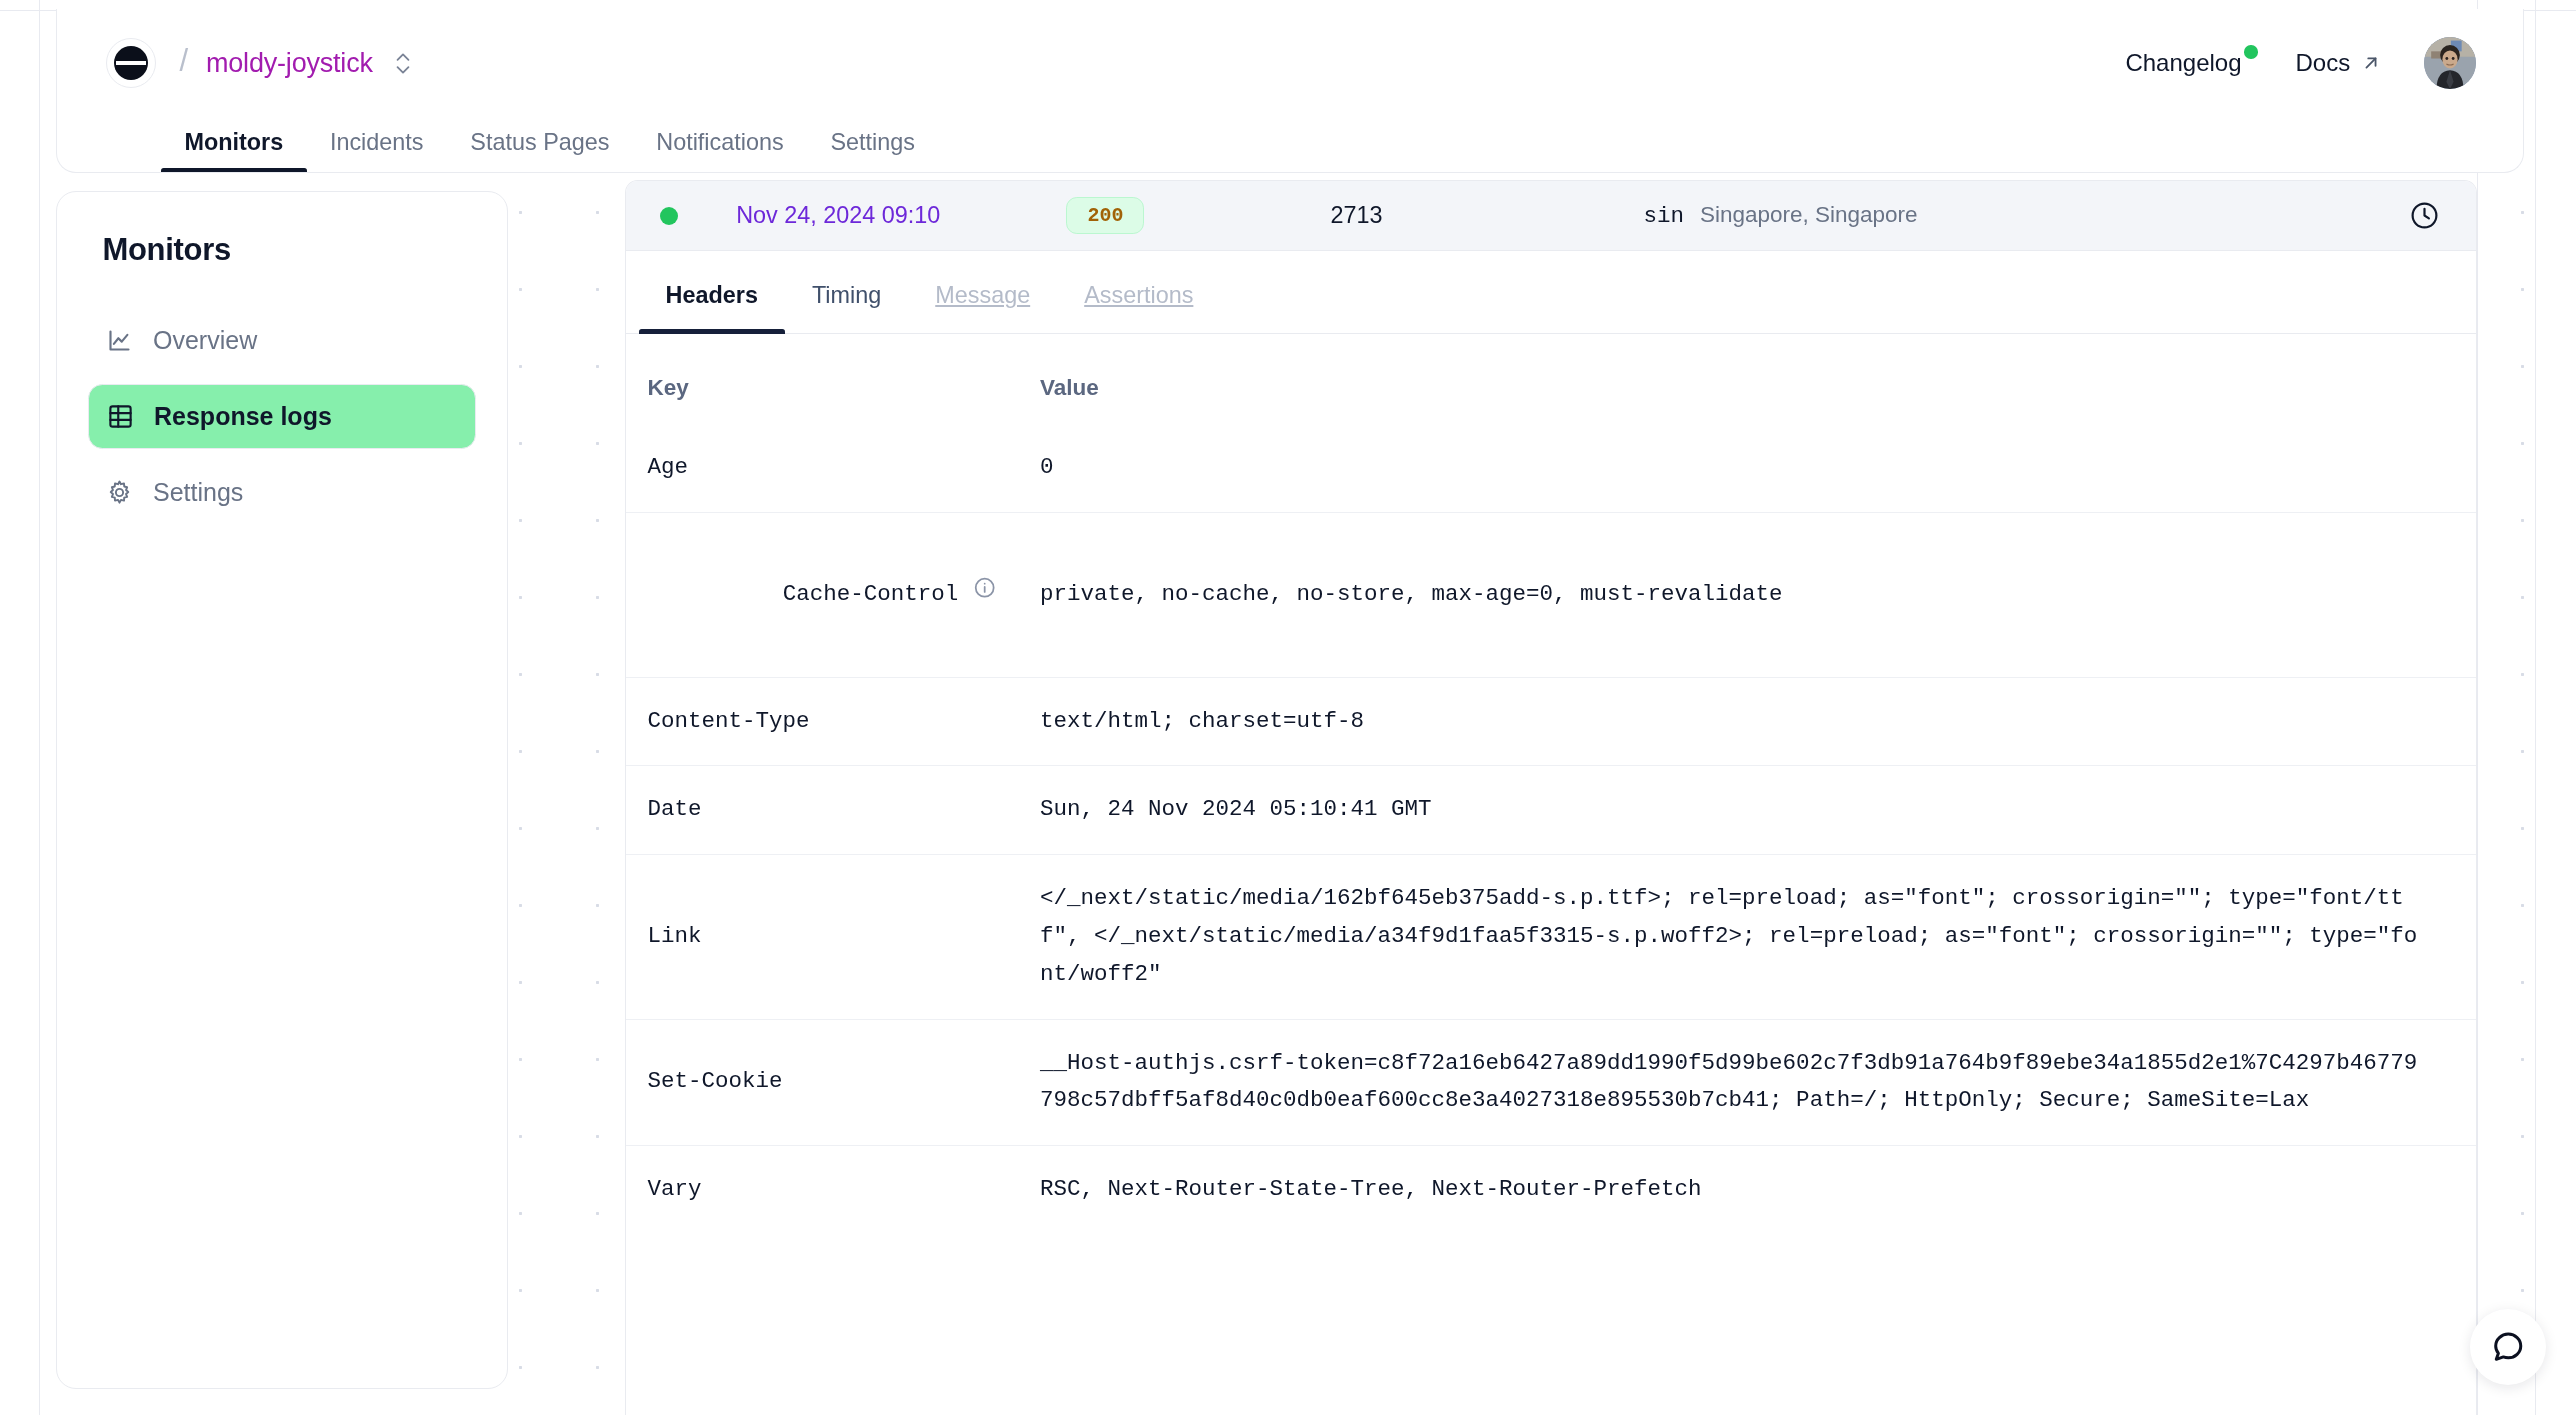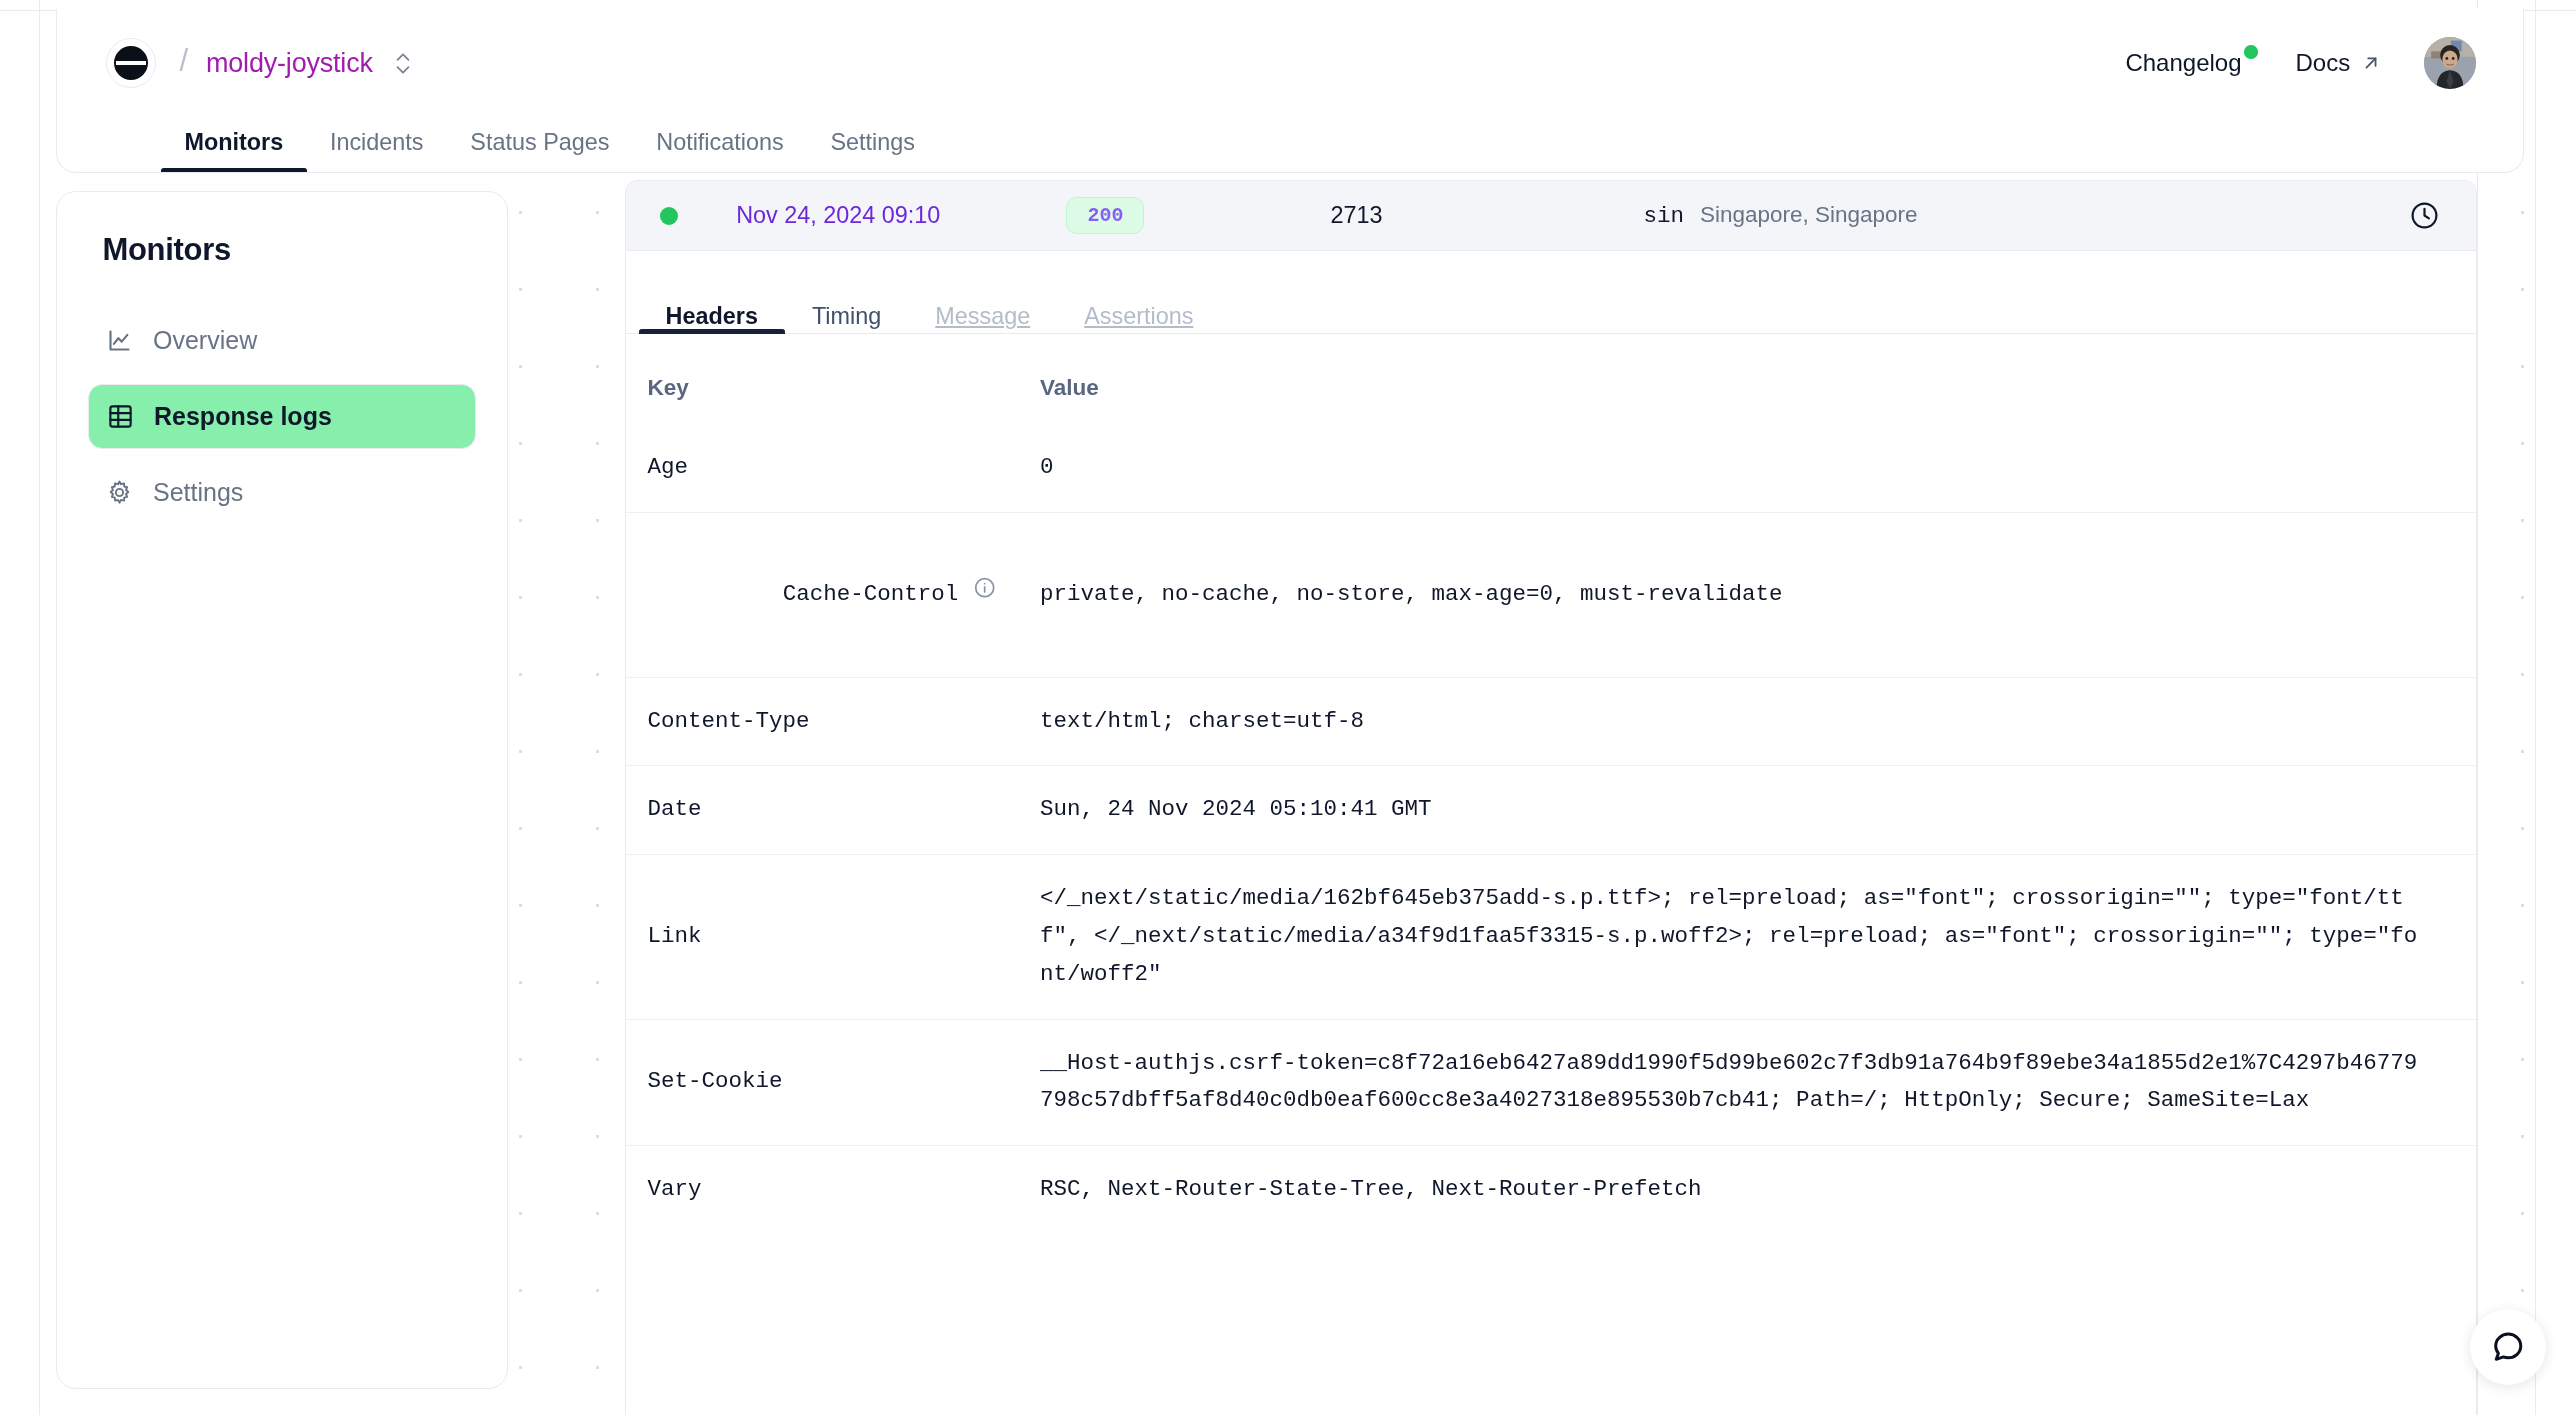--- a/index.html
+++ b/index.html
@@ -281,21 +281,21 @@
   .lh-date {
     font-size: 23.4px;
     color: #6d28d9;
     margin-left: 58px;
     white-space: nowrap;
   }
   .status-badge {
     margin-left: 126px;
     background: #dcfce7;
     border: 0.9px solid #bbf7d0;
-    color: #8b5cf6;
+    color: #a16207;
     font-family: "Liberation Mono", monospace;
     font-size: 20px;
     font-weight: 700;
     border-radius: 10.8px;
     padding: 7.2px 20px;
     line-height: 1;
   }
   .lh-latency {
     margin-left: 186px;
     font-size: 23.4px;
@@ -330,21 +330,21 @@
   .sub-tabs {
     height: 83px;
     display: flex;
     align-items: flex-end;
     padding-left: 12.6px;
     border-bottom: 0.9px solid #e9ebf0;
   }
   .sub-tab {
     font-size: 23.4px;
     color: #40506b;
-    padding: 0 27px 3px 27px;
+    padding: 0 27px 24px 27px;
     position: relative;
     cursor: pointer;
     white-space: nowrap;
   }
   .sub-tab.active { color: #0f172a; font-weight: 600; }
   .sub-tab.active::after {
     content: "";
     position: absolute;
     left: 0; right: 0;
     bottom: -0.9px;

